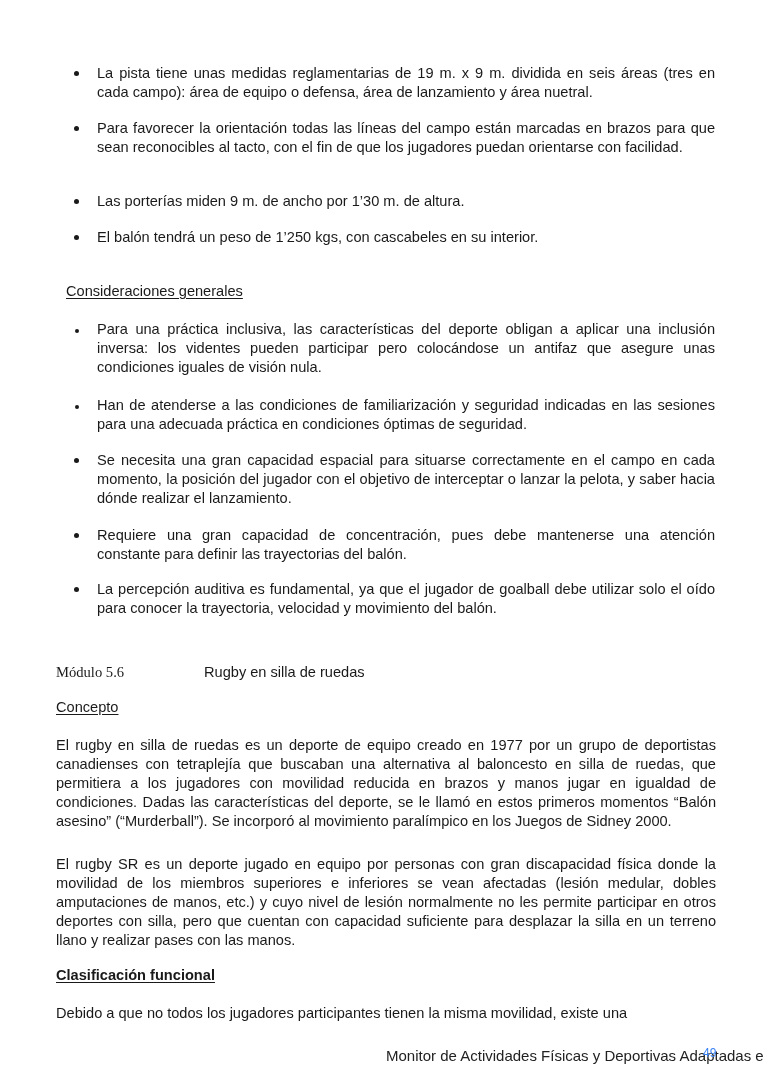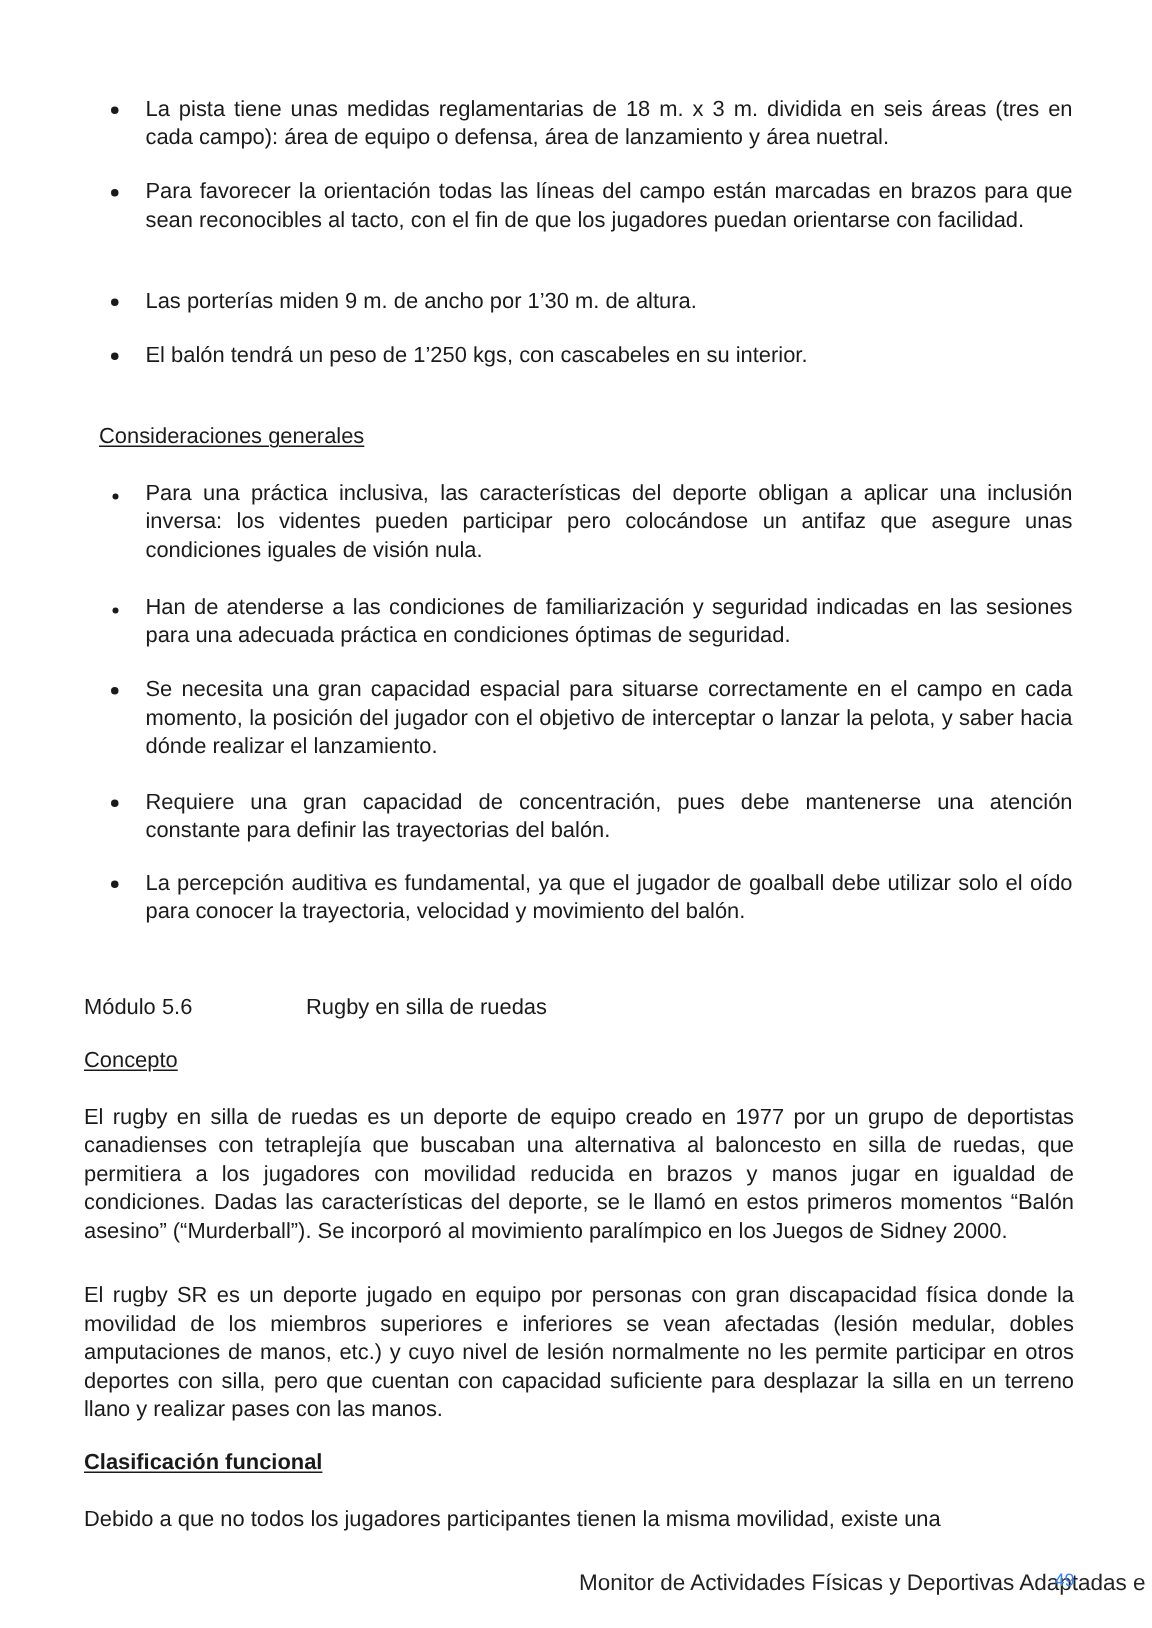--- a/index.html
+++ b/index.html
@@ -12,34 +12,34 @@
   .bullet-list { position: absolute; left: 0; width: 768px; margin: 0; padding: 0; list-style: none; }
   .bullet-item { position: relative; padding-left: 97px; width: 618px; text-align: justify; margin: 0; }
   .bullet-dot {
     position: absolute; left: 74px; top: 7px; width: 5px; height: 5px; border-radius: 50%;
     background: #1a1a1a;
   }
   .bullet-dot.small { width: 4px; height: 4px; top: 9px; left: 75px; }
   .heading-u { position: absolute; text-decoration: underline; text-underline-offset: 2px; }
   .para { position: absolute; left: 56px; width: 660px; text-align: justify; margin: 0; }
   .module-row { position: absolute; left: 56px; top: 663px; }
-  .module-num { position: absolute; left: 0; top: 0; white-space: nowrap; }
+  .module-num { position: absolute; left: 0; top: 0; white-space: nowrap; font-family: Liberation Serif, serif; }
   .module-title { position: absolute; left: 148px; top: 0; white-space: nowrap; }
   .footer { position: absolute; top: 1046px; left: 386px; font-size: 15px; color: #222; white-space: nowrap; }
   .footer-page { position: absolute; top: 1044px; left: 703px; font-size: 12px; color: #3b82f6; }
 </style>
 </head>
 <body>
 
 <div class="page">
 
   <div class="bullet-list" style="top:64px">
     <div class="bullet-item" style="position:absolute; top:0;">
       <span class="bullet-dot"></span>
-      <span>La pista tiene unas medidas reglamentarias de 18 m. x 3 m. dividida en seis áreas (tres en cada campo): área de equipo o defensa, área de lanzamiento y área nuetral.</span>
+      <span>La pista tiene unas medidas reglamentarias de 19 m. x 9 m. dividida en seis áreas (tres en cada campo): área de equipo o defensa, área de lanzamiento y área nuetral.</span>
     </div>
     <div class="bullet-item" style="position:absolute; top:55px;">
       <span class="bullet-dot"></span>
       <span>Para favorecer la orientación todas las líneas del campo están marcadas en brazos para que sean reconocibles al tacto, con el fin de que los jugadores puedan orientarse con facilidad.</span>
     </div>
     <div class="bullet-item" style="position:absolute; top:128px;">
       <span class="bullet-dot"></span>
       <span>Las porterías miden 9 m. de ancho por 1’30 m. de altura.</span>
     </div>
     <div class="bullet-item" style="position:absolute; top:164px;">

